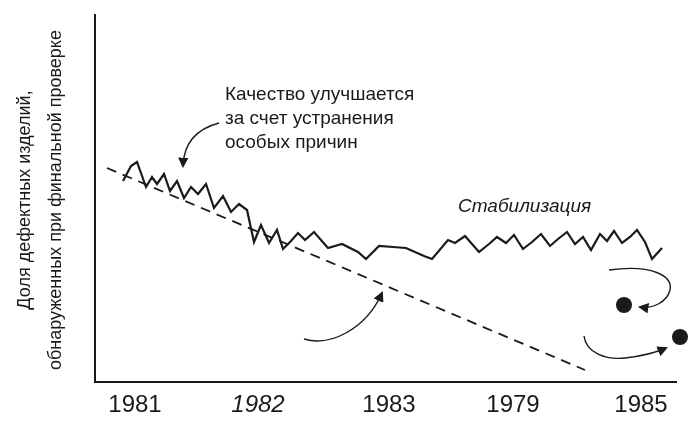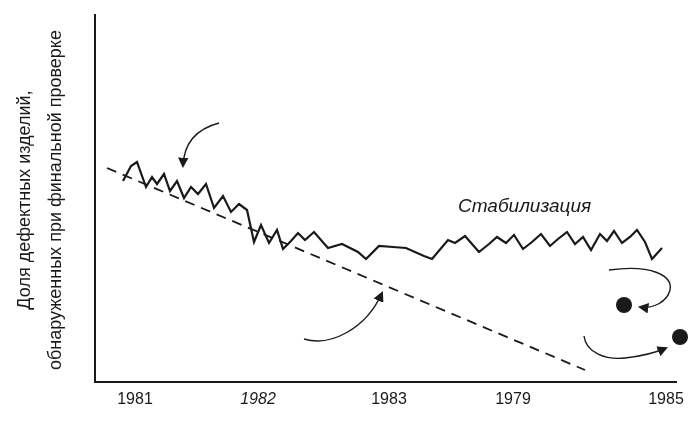--- a/index.html
+++ b/index.html
@@ -19,27 +19,27 @@
   }
   #ann-quality{left:225px;top:82px;}
   #ann-stabilization{left:458px;top:194px;font-style:italic;}
   #ann-constant{left:115px;top:286px;}
   #ann-wishful{left:505px;top:263px;}
   #y-axis-label{
     position:absolute;left:-154px;top:168px;width:390px;height:64px;
     transform:rotate(-90deg);text-align:center;font-size:18px;line-height:31px;
     white-space:pre-line;color:#1a1a1a;
   }
-  .x-ticks{position:absolute;left:0;top:390px;width:631px;height:24px;font-size:16px;}
+  .x-ticks{position:absolute;left:0;top:390px;width:631px;height:24px;font-size:24px;}
   .x-tick{position:absolute;transform:translateX(-50%);}
   .x-tick.t0{left:135px;}
   .x-tick.t1{left:258px;font-style:italic;}
   .x-tick.t2{left:389px;}
   .x-tick.t3{left:513px;}
-  .x-tick.t4{left:641px;margin-left:25px;}
+  .x-tick.t4{left:641px;}
 </style>
 </head>
 <body>
 
 <div id="figure">
   <div id="y-axis-label">Доля дефектных изделий,
 обнаруженных при финальной проверке</div>
 
   <svg id="plot-svg" viewBox="0 0 699 422" xmlns="http://www.w3.org/2000/svg">
     <defs>
@@ -56,20 +56,23 @@
 
     <path class="arrow" marker-end="url(#ah)" d="M 219 123 C 200 128 184 140 183 166"></path>
     <path class="arrow" marker-end="url(#ah)" d="M 304 339 C 330 347 366 329 382 293"></path>
     <path class="arrow" marker-end="url(#ah)" d="M 609 270 C 652 264 673 276 670 290 C 667 302 653 309 640 307"></path>
     <path class="arrow" marker-end="url(#ah)" d="M 584 336 C 586 353 606 360 625 358 C 643 356 657 352 666 348"></path>
 
     <circle class="dot" cx="624" cy="305" r="8"></circle>
     <circle class="dot" cx="680" cy="337" r="8"></circle>
   </svg>
 
+  <div class="annotation" id="ann-quality">Качество улучшается
+за счет устранения
+особых причин</div>
 
   <div class="annotation" id="ann-stabilization">Стабилизация</div>
 
 
 
   <div class="x-ticks">
     <span class="x-tick t0">1981</span>
     <span class="x-tick t1">1982</span>
     <span class="x-tick t2">1983</span>
     <span class="x-tick t3">1979</span>

